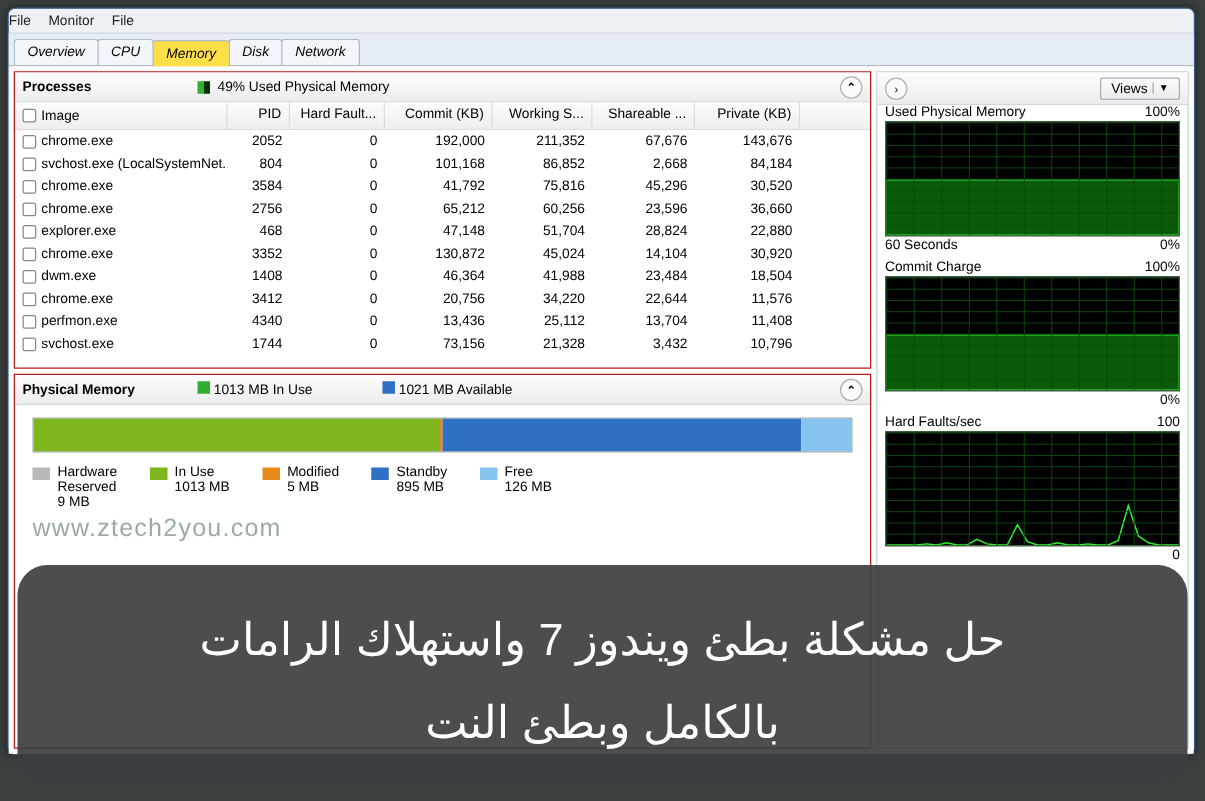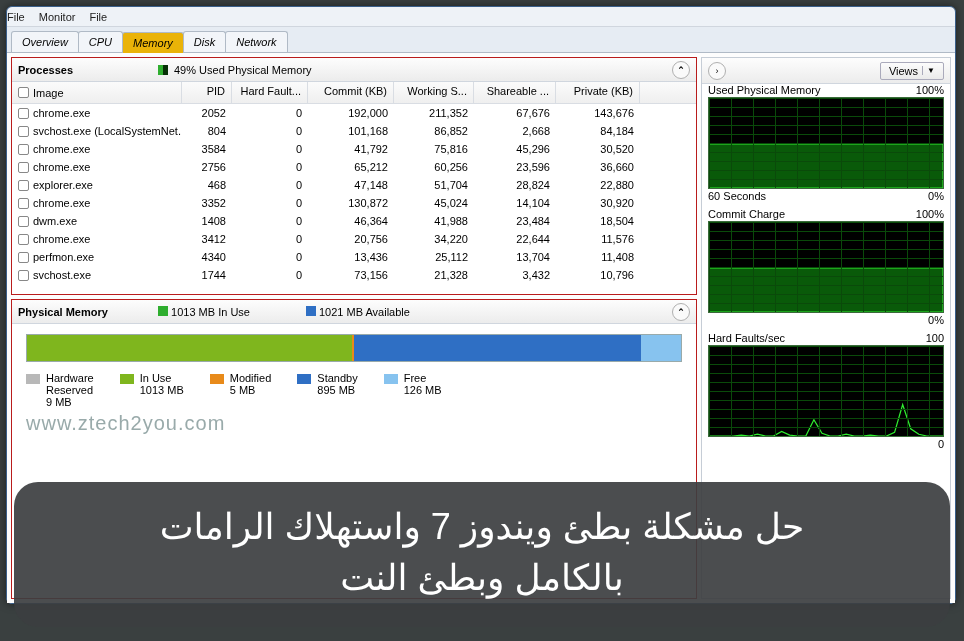--- a/index.html
+++ b/index.html
@@ -8,21 +8,21 @@
 .titlebar { height: 28px; background: linear-gradient(#f5f9fd,#dfeaf5); display: flex; align-items: center; padding: 0 4px; border-bottom: 1px solid #c0cad6; border-radius: 6px 6px 0 0; }
 .titlebar .icon { width: 16px; height: 16px; background: radial-gradient(circle at 30% 30%, #8fd4f0, #1a7fb0); border-radius: 3px; margin-right: 6px; }
 .titlebar .title { flex: 1; color: #222; }
 .winbtns { display: flex; gap: 2px; }
 .winbtn { width: 28px; height: 18px; border: 1px solid #7a98b8; border-radius: 3px; background: linear-gradient(#f4f8fc,#d7e4f0); display: flex; align-items: center; justify-content: center; font-size: 10px; color: #333; cursor: pointer; }
 .winbtn.close { width: 44px; background: linear-gradient(#f1b0b0,#d87070); color: #600; }
 .menubar { height: 20px; display: flex; align-items: center; padding: 0 0; gap: 14px; color: #222; border-bottom: 1px solid #d0d6de; }
 .menubar span { cursor: pointer; }
 .tabbar { height: 26px; display: flex; align-items: flex-end; padding: 0 4px; background: #e6ecf3; border-bottom: 1px solid #b0bac6; gap: 0; }
 .tab { padding: 4px 10px; border: 1px solid #b0bac6; border-bottom: none; background: #f2f5f9; margin-right: -1px; border-radius: 3px 3px 0 0; cursor: pointer; font-style: italic; }
-.tab.active { background: #eab308; position: relative; top: 1px; }
+.tab.active { background: #fde047; position: relative; top: 1px; }
 .content { flex: 1; display: flex; padding: 4px; gap: 4px; background: #fdfdfd; overflow: hidden; }
 .leftcol { flex: 1; display: flex; flex-direction: column; gap: 4px; }
 .rightcol { width: 250px; display: flex; flex-direction: column; border: 1px solid #c6cdd6; background: #fff; }
 .panel { border: 1px solid #b91c1c; background: #fff; display: flex; flex-direction: column; }
 .panelheader { height: 24px; background: linear-gradient(#fdfdfd,#ececec); display: flex; align-items: center; padding: 0 6px; border-bottom: 1px solid #d0d6de; font-weight: bold; }
 .panelheader .phtitle { width: 140px; }
 .panelheader .phmeta { font-weight: normal; display: flex; align-items: center; gap: 6px; }
 .sq { width: 10px; height: 10px; display: inline-block; }
 .collapse { margin-left: auto; width: 18px; height: 18px; border: 1px solid #b0b0b0; border-radius: 50%; background: #fafafa; display: flex; align-items: center; justify-content: center; cursor: pointer; font-size: 9px; }
 .tablehead { display: flex; height: 22px; border-bottom: 1px solid #d9dde3; background: linear-gradient(#fbfbfb,#efefef); }
@@ -45,21 +45,21 @@
 .expand { width: 18px; height: 18px; border: 1px solid #b0b0b0; border-radius: 50%; background: #fafafa; display: flex; align-items: center; justify-content: center; cursor: pointer; font-size:9px;}
 .viewsbtn { margin-left: auto; border: 1px solid #aab; background: linear-gradient(#fcfcfc,#eaeaea); padding: 2px 8px; border-radius: 2px; cursor: pointer; display:flex; align-items:center; gap:4px;}
 .viewsbtn .drop { border:1px solid #aab; border-width:0 0 0 1px; padding-left:4px; font-size:8px;}
 .charts { flex: 1; padding: 0 6px; overflow: hidden; }
 .chartblock { margin-bottom: 6px; }
 .chartlabel { display: flex; justify-content: space-between; font-size: 11px; margin-bottom: 1px; }
 .chartbox { height: 92px; border: 1px solid #3a6a3a; background: #000; position: relative; overflow: hidden; }
 .grid { position: absolute; inset: 0; background-image: linear-gradient(#0a4a0a 1px, transparent 1px), linear-gradient(90deg, #0a4a0a 1px, transparent 1px); background-size: 22px 9px; }
 .chartfooter { display: flex; justify-content: space-between; font-size: 11px; margin-top: 1px; }
 .overlay { position: absolute; left: 14px; right: 14px; bottom: 14px; background: rgba(60,62,64,0.92); border-radius: 24px; padding: 20px 30px 24px; color: #fff; text-align: center; direction: rtl; }
-.overlay .line { font-size: 36px; line-height: 1.4; font-family: Tahoma, Arial; font-weight: 400;}
+.overlay .line { font-size: 36px; line-height: 1.4; font-family: Tahoma, Arial; font-weight: 400; margin-top: 15px;}
 svg { display: block; }
 </style>
 </head>
 <body>
 
 <div class="window">
   <div class="menubar">
     <span>File</span>
     <span>Monitor</span>
     <span>File</span>

